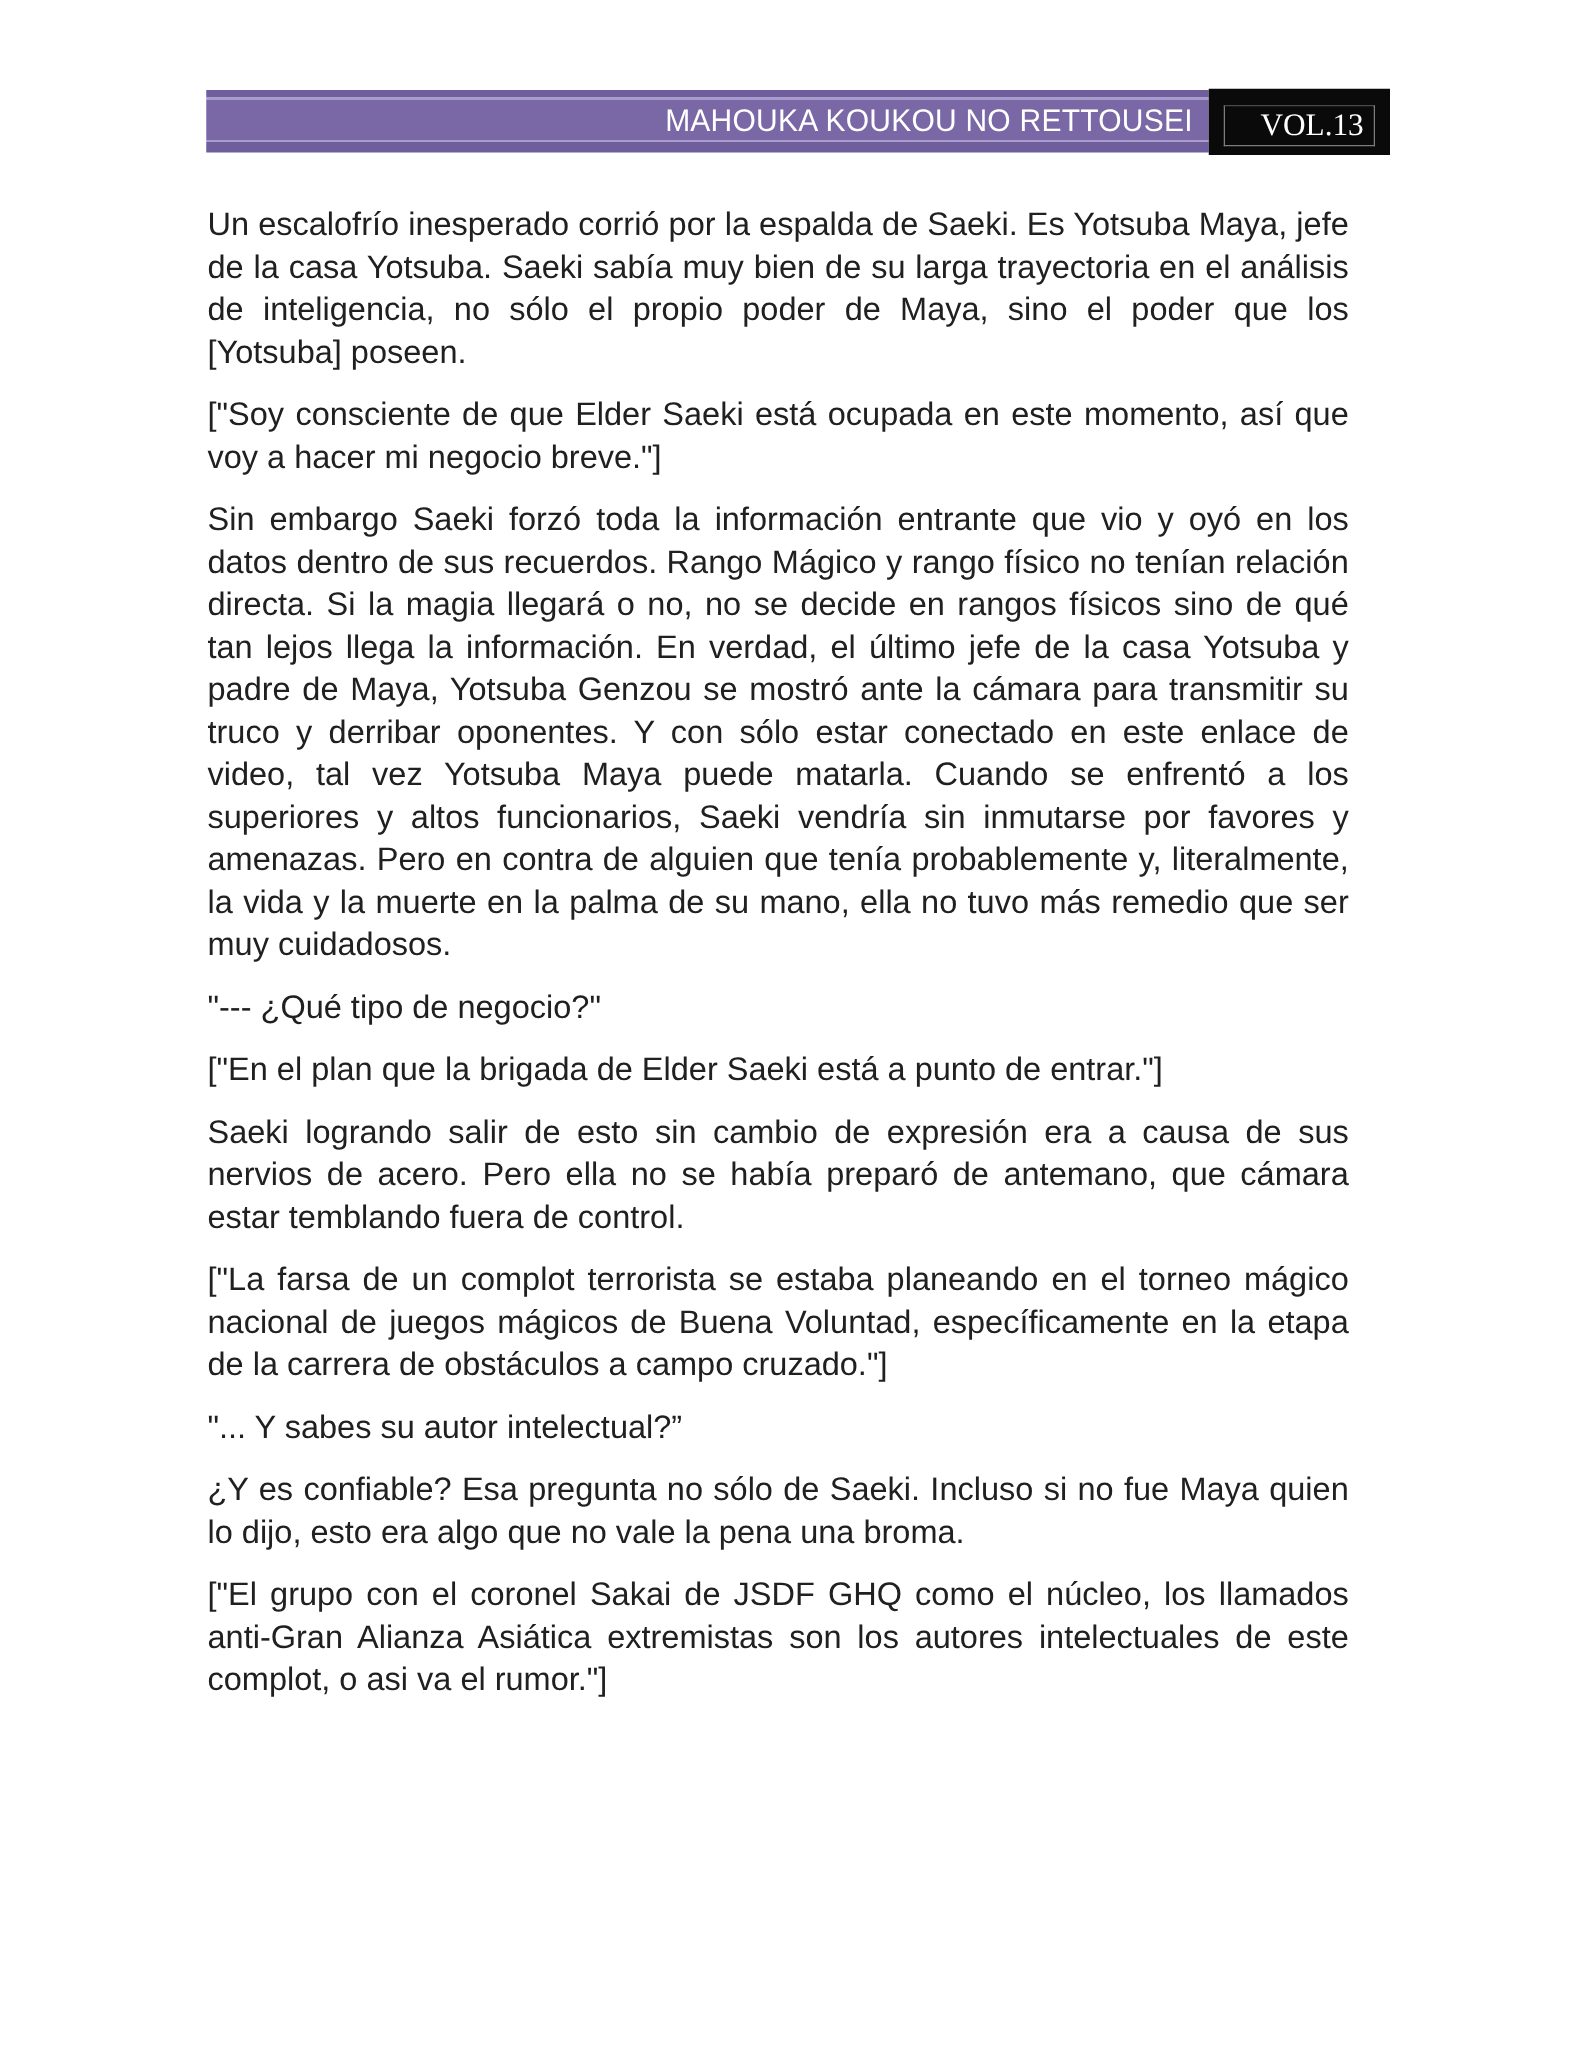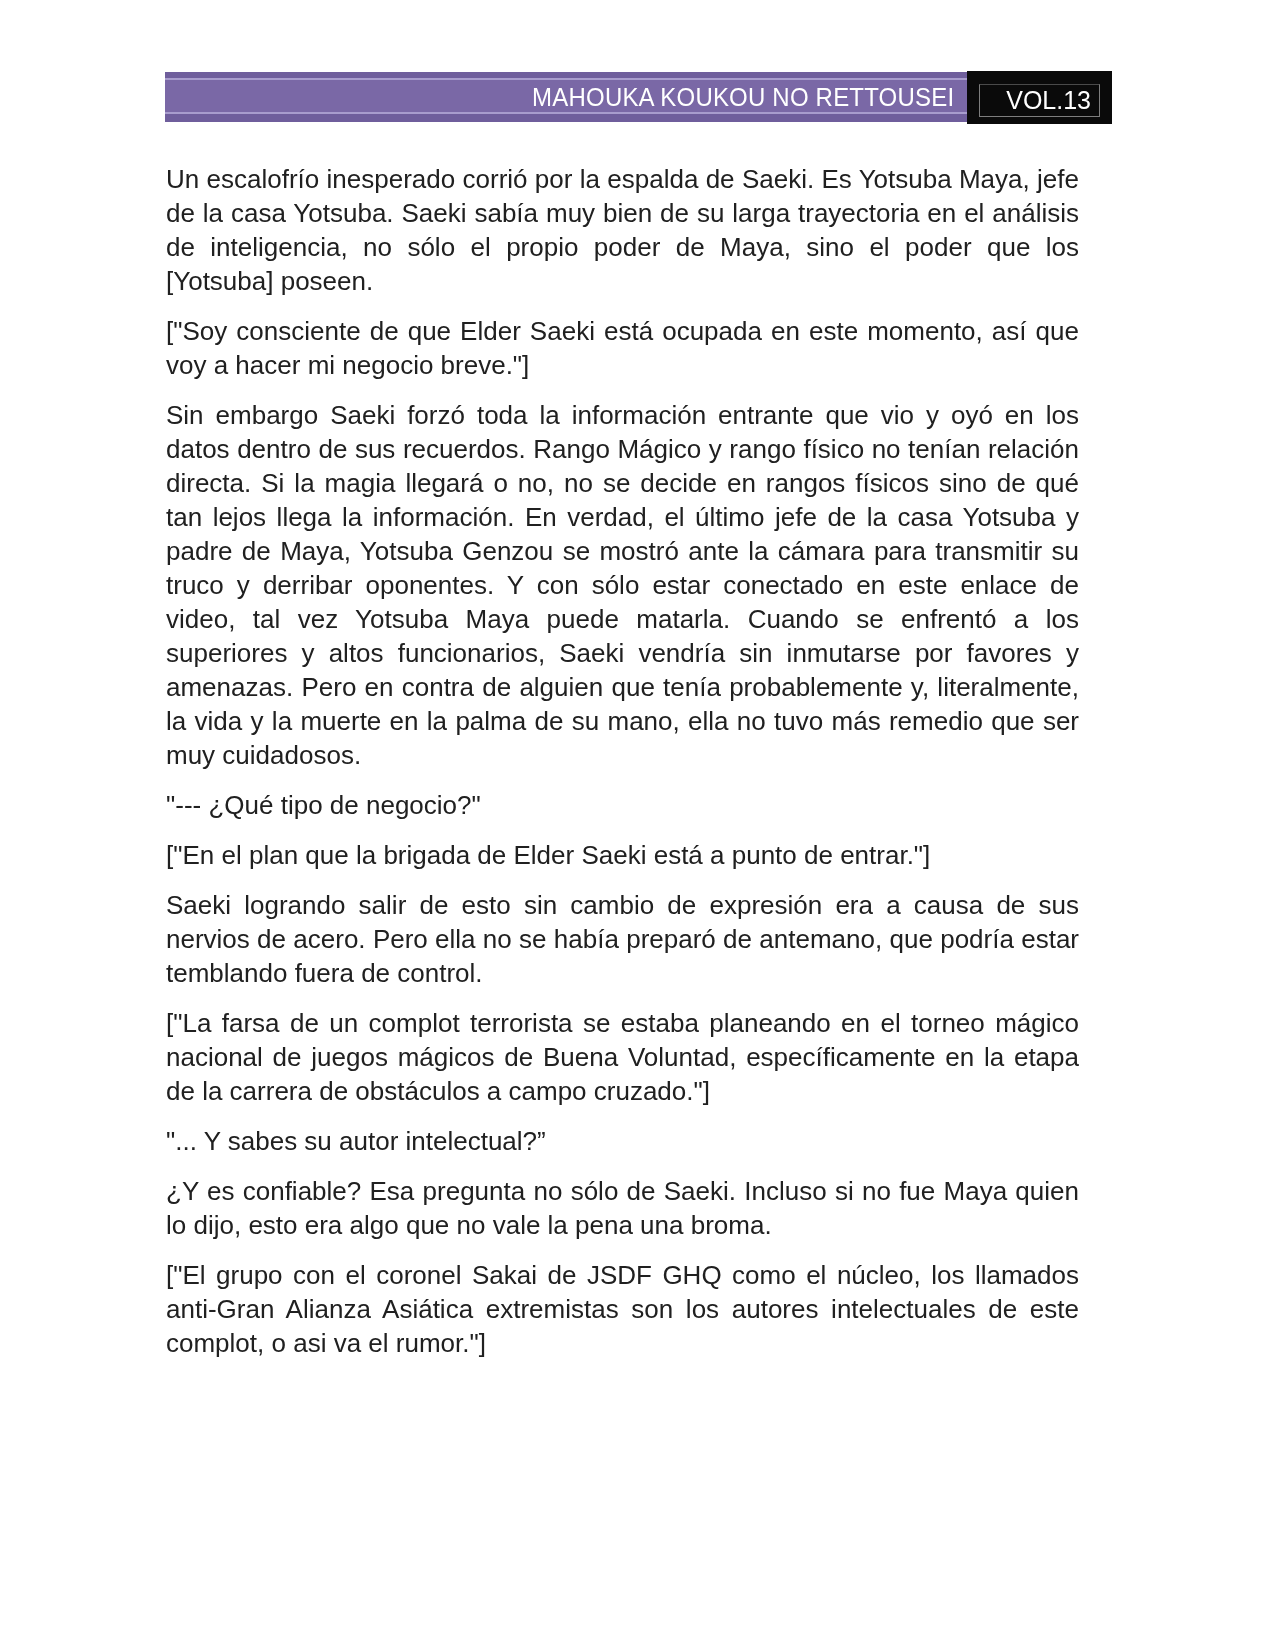--- a/index.html
+++ b/index.html
@@ -49,20 +49,21 @@
     left:12px;right:12px;top:13px;bottom:7px;
     border:1px solid #7d7d7d;
     border-top-color:#4a4a4a;
     display:flex;align-items:center;justify-content:flex-end;
   }
   .volume-label{
     color:#ffffff;
     font-size:25px;
     padding-right:8px;
     white-space:nowrap;
+    font-family:Liberation Serif, serif;
   }
 
   
   .doc-text{
     position:absolute;
     left:166px;top:162px;
     width:929px;
     color:#202020;
   }
   .doc-text p{
@@ -88,20 +89,20 @@
       </div>
     </div>
   </div>
 
   <div class="doc-text" style="color: rgb(32, 32, 32);">
       <p>Un escalofrío inesperado corrió por la espalda de Saeki. Es Yotsuba Maya, jefe de la casa Yotsuba. Saeki sabía muy bien de su larga trayectoria en el análisis de inteligencia, no sólo el propio poder de Maya, sino el poder que los [Yotsuba] poseen.</p>
       <p>["Soy consciente de que Elder Saeki está ocupada en este momento, así que voy a hacer mi negocio breve."]</p>
       <p>Sin embargo Saeki forzó toda la información entrante que vio y oyó en los datos dentro de sus recuerdos. Rango Mágico y rango físico no tenían relación directa. Si la magia llegará o no, no se decide en rangos físicos sino de qué tan lejos llega la información. En verdad, el último jefe de la casa Yotsuba y padre de Maya, Yotsuba Genzou se mostró ante la cámara para transmitir su truco y derribar oponentes. Y con sólo estar conectado en este enlace de video, tal vez Yotsuba Maya puede matarla. Cuando se enfrentó a los superiores y altos funcionarios, Saeki vendría sin inmutarse por favores y amenazas. Pero en contra de alguien que tenía probablemente y, literalmente, la vida y la muerte en la palma de su mano, ella no tuvo más remedio que ser muy cuidadosos.</p>
       <p>"--- ¿Qué tipo de negocio?"</p>
       <p>["En el plan que la brigada de Elder Saeki está a punto de entrar."]</p>
-      <p>Saeki logrando salir de esto sin cambio de expresión era a causa de sus nervios de acero. Pero ella no se había preparó de antemano, que podría estar temblando fuera de control.</p>
+      <p>Saeki logrando salir de esto sin cambio de expresión era a causa de sus nervios de acero. Pero ella no se había preparó de antemano, que cámara estar temblando fuera de control.</p>
       <p>["La farsa de un complot terrorista se estaba planeando en el torneo mágico nacional de juegos mágicos de Buena Voluntad, específicamente en la etapa de la carrera de obstáculos a campo cruzado."]</p>
       <p>"... Y sabes su autor intelectual?”</p>
       <p>¿Y es confiable? Esa pregunta no sólo de Saeki. Incluso si no fue Maya quien lo dijo, esto era algo que no vale la pena una broma.</p>
       <p>["El grupo con el coronel Sakai de JSDF GHQ como el núcleo, los llamados anti-Gran Alianza Asiática extremistas son los autores intelectuales de este complot, o asi va el rumor."]</p>
     </div>
 
 </div>
 
 </body></html>

